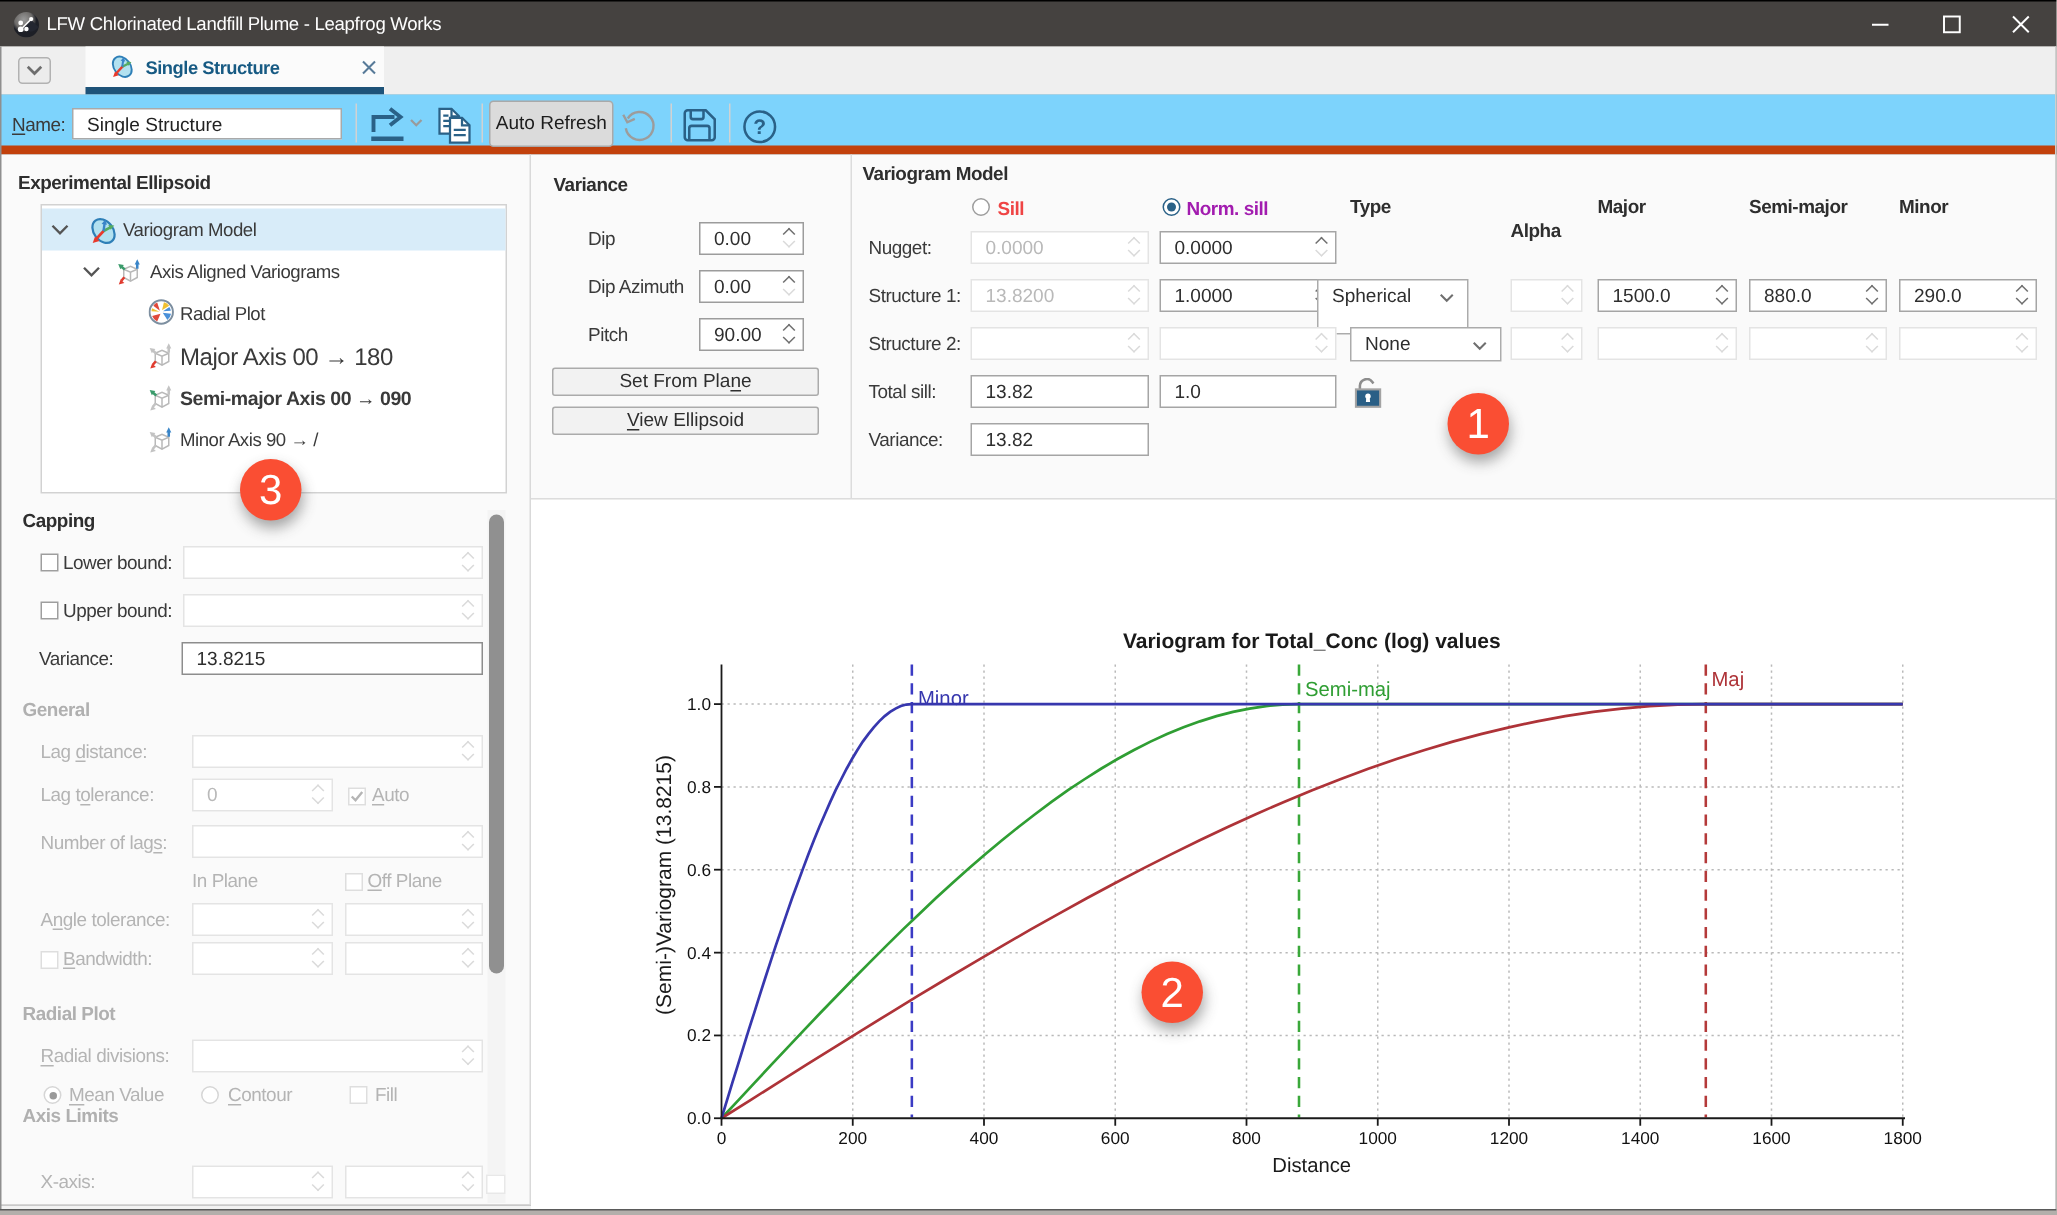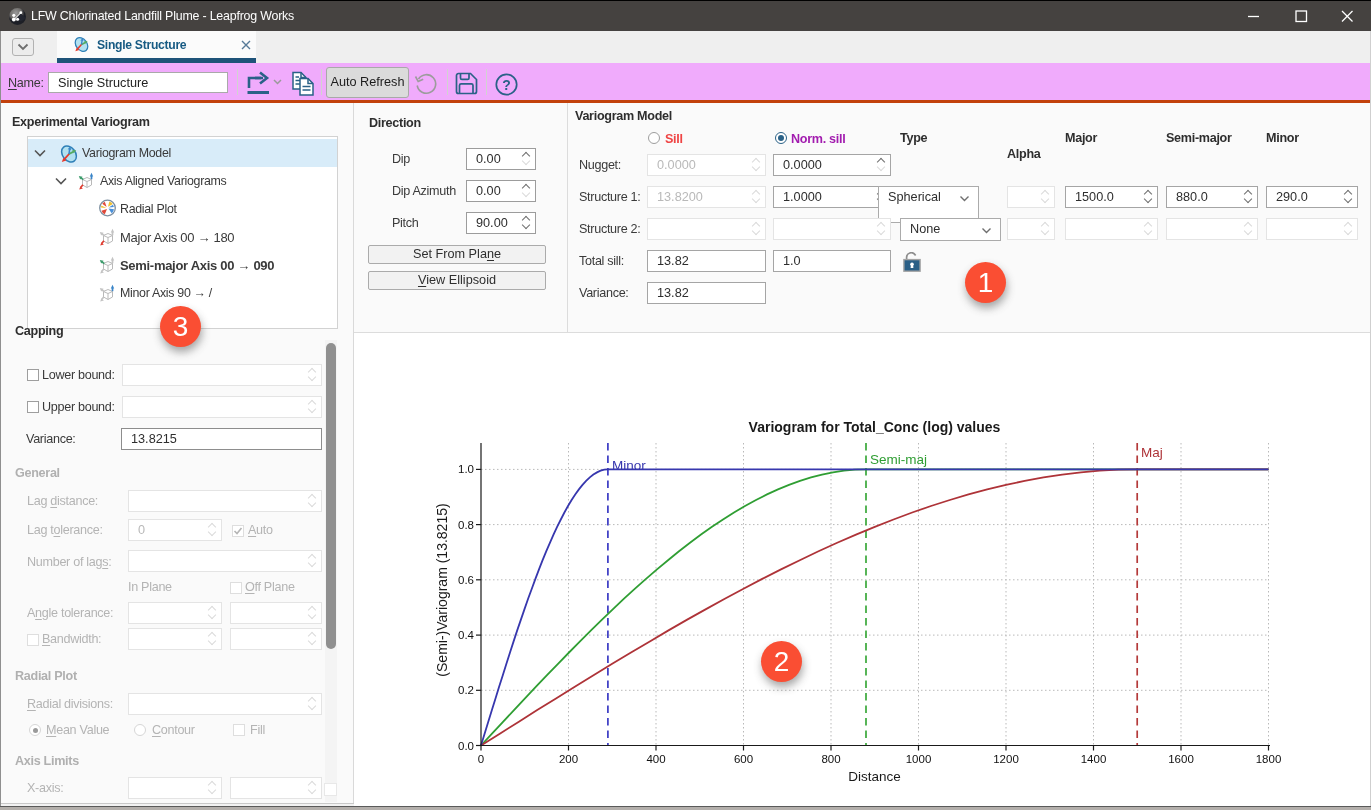--- a/index.html
+++ b/index.html
@@ -7,21 +7,21 @@
 
 #titlebar{left:0;top:0;width:1371px;height:31px;background:#454240;color:#fff;border-top:1px solid #000;}
 #titlebar .ttl{position:absolute;left:31px;top:8px;font-size:12.4px;letter-spacing:-0.2px;color:#fdfdfd;}
 
 #tabbar{left:0;top:31px;width:1371px;height:32px;background:#efefef;}
 #tabchev{position:absolute;left:12px;top:7px;width:22px;height:18px;background:#ececec;border:1px solid #b2b2b2;border-radius:3px;}
 #tab{position:absolute;left:57px;top:0px;width:199px;height:27px;background:#fbfbfb;}
 #tabline{position:absolute;left:57px;top:27px;width:199px;height:5px;background:#1e5379;}
 #tab .tabtxt{position:absolute;left:40px;top:7px;font-size:12.2px;letter-spacing:-0.3px;font-weight:bold;color:#175a83;}
 
-#toolbar{left:0;top:63px;width:1371px;height:40px;background:#f0abfc;border-bottom:3px solid #c2410c;}
+#toolbar{left:0;top:63px;width:1371px;height:40px;background:#7dd3fc;border-bottom:6px solid #c2410c;}
 .tsep{position:absolute;top:6px;width:1px;height:26px;background:#d2d2d2;}
 #nameinput{position:absolute;left:48px;top:9px;width:180px;height:21px;background:#fff;border:1px solid #a9a9a9;font-size:12.7px;color:#222;line-height:19px;padding-left:9px;}
 #autorefresh{position:absolute;left:326px;top:4px;width:83px;height:31px;background:#dbdbdb;border:1px solid #a9a9a9;border-radius:3px;text-align:center;line-height:29px;font-size:12.7px;color:#1c1c1c;}
 
 #leftpanel{left:0;top:103px;width:354px;height:700px;background:#fafafa;border-right:1px solid #d9d9d9;}
 #rightTop{left:354px;top:103px;width:1017px;height:230px;background:#fafafa;border-bottom:1px solid #dcdcdc;}
 #chartArea{left:354px;top:333px;width:1016px;height:473px;background:#ffffff;}
 #botstrip{left:0;top:806px;width:1371px;height:4px;background:#b3afab;border-top:1px solid #5a5a5a;}
 #leftbot{left:0;top:803px;width:354px;height:3px;background:#f2f2f2;border-top:1px solid #c9c9c9;}
 
@@ -130,21 +130,21 @@
 <path d="M5.5 1.8 V6 A1.4 1.4 0 0 0 6.9 7.4 H12.6 A1.4 1.4 0 0 0 14 6 V1.8" fill="none" stroke="#2a6187" stroke-width="1.7"></path>
 <path d="M4.5 21 V13.5 A1.6 1.6 0 0 1 6.1 11.9 H16.4 A1.6 1.6 0 0 1 18 13.5 V21" fill="none" stroke="#2a6187" stroke-width="1.7"></path>
 </svg>
 <div class="tsep" style="left:486px;"></div>
 <svg class="abs" style="left:495px;top:10px" width="23" height="23" viewBox="0 0 23 23">
 <circle cx="11.5" cy="11.5" r="10.2" fill="none" stroke="#2a6187" stroke-width="1.7"></circle>
 <text x="11.5" y="16.5" font-size="14" font-weight="bold" fill="#2a6187" text-anchor="middle" font-family="Liberation Sans,sans-serif">?</text>
 </svg>
 </div>
 <div class="abs" id="leftpanel">
-<div class="hdr" style="left:12px;top:12px;">Experimental Variogram</div>
+<div class="hdr" style="left:12px;top:12px;">Experimental Ellipsoid</div>
 <div class="abs" style="left:27px;top:33px;width:311px;height:193px;background:#fff;border:1px solid #d2d2d2;">
  <div class="abs" style="left:0;top:2px;width:309px;height:28px;background:#d8ecf9;"></div>
  <div class="abs" style="left:0;top:2px;width:309px;height:28px;">
           <svg class="abs" style="left:5px;top:10px" width="14" height="9" viewBox="0 0 14 9">
             <path d="M2 1.5 L7 6.5 L12 1.5" fill="none" stroke="#555" stroke-width="1.6"></path>
           </svg>
           <svg class="abs" style="left:31px;top:4px" width="20" height="22" viewBox="0 0 20 22">
 <g transform="rotate(-38 10 11)">
               <ellipse cx="10" cy="11" rx="6.4" ry="8.8" fill="#b2e1f0" stroke="#2e7fb7" stroke-width="1.5"></ellipse>
             </g>
@@ -193,21 +193,21 @@
 <path d="M4.5 7.5 L9 5.5 L13.5 7.5 L13.5 13 L9 15.5 L4.5 13 Z"></path>
 <path d="M4.5 7.5 L9 9.5 L13.5 7.5 M9 9.5 V15.5"></path>
             </g>
             <line x1="5.2" y1="7.6" x2="2.8" y2="5.6" stroke="#c3c3c3" stroke-width="1.7"></line>
             <path d="M0.8 4 L2.2 7.5 L4.6 4.7 Z" fill="#c3c3c3"></path>
             <line x1="4.9" y1="12.8" x2="2.9" y2="15.2" stroke="#e03b2f" stroke-width="1.7"></line>
             <path d="M1.2 17.6 L4.9 16.6 L2.4 14.3 Z" fill="#e03b2f"></path>
             <line x1="13.5" y1="7.2" x2="13.5" y2="4" stroke="#c3c3c3" stroke-width="1.7"></line>
             <path d="M13.5 0.8 L11.8 4.4 L15.2 4.4 Z" fill="#c3c3c3"></path>
           </svg>
-          <div class="lbl" style="left:92px;top:7px;font-size:13px;letter-spacing:-0.3px;">Major Axis 00 → 180</div>
+          <div class="lbl" style="left:92px;top:7px;font-size:16px;letter-spacing:-0.3px;">Major Axis 00 → 180</div>
         </div>
  <div class="abs" style="left:0;top:114px;width:309px;height:28px;">
           <svg class="abs" style="left:71px;top:5px" width="17" height="19" viewBox="0 0 17 19">
             <g fill="none" stroke="#b9b9b9" stroke-width="1">
 <path d="M4.5 7.5 L9 5.5 L13.5 7.5 L13.5 13 L9 15.5 L4.5 13 Z"></path>
 <path d="M4.5 7.5 L9 9.5 L13.5 7.5 M9 9.5 V15.5"></path>
             </g>
             <line x1="5.2" y1="7.6" x2="2.8" y2="5.6" stroke="#3b9b6b" stroke-width="1.7"></line>
             <path d="M0.8 4 L2.2 7.5 L4.6 4.7 Z" fill="#3b9b6b"></path>
             <line x1="4.9" y1="12.8" x2="2.9" y2="15.2" stroke="#c3c3c3" stroke-width="1.7"></line>
@@ -227,21 +227,21 @@
             <path d="M0.8 4 L2.2 7.5 L4.6 4.7 Z" fill="#c3c3c3"></path>
             <line x1="4.9" y1="12.8" x2="2.9" y2="15.2" stroke="#c3c3c3" stroke-width="1.7"></line>
             <path d="M1.2 17.6 L4.9 16.6 L2.4 14.3 Z" fill="#c3c3c3"></path>
             <line x1="13.5" y1="7.2" x2="13.5" y2="4" stroke="#3a85c8" stroke-width="1.7"></line>
             <path d="M13.5 0.8 L11.8 4.4 L15.2 4.4 Z" fill="#3a85c8"></path>
           </svg>
           <div class="lbl" style="left:92px;top:7px;font-size:12.4px;letter-spacing:-0.3px;">Minor Axis 90 → /</div>
         </div>
 </div>
 
-<div class="hdr" style="left:15px;top:221px;">Capping</div>
+<div class="hdr" style="left:15px;top:237px;">Capping</div>
 <div class="chk" style="left:27px;top:266px;"></div>
 <div class="lbl" style="left:42px;top:265px;">Lower bound:</div>
 <div class="dinp" style="left:122px;top:261px;width:200px;height:22px;">
         <span class="spin dis" style="right:2px;top:0;height:20px;">
           <i></i>
           <b></b>
         </span>
       </div>
 <div class="chk" style="left:27px;top:298px;"></div>
 <div class="lbl" style="left:42px;top:297px;">Upper bound:</div>
@@ -318,41 +318,41 @@
         </span>
       </div>
 <div class="drad" style="left:29px;top:621px;">
         <span style="position:absolute;left:2.5px;top:2.5px;width:5px;height:5px;border-radius:50%;background:#9a9a9a;"></span>
       </div>
 <div class="dlbl" style="left:46px;top:620px;"><span class="u">M</span>ean Value</div>
 <div class="drad" style="left:134px;top:621px;"></div>
 <div class="dlbl" style="left:152px;top:620px;"><span class="u">C</span>ontour</div>
 <div class="dchk" style="left:233px;top:621px;"></div>
 <div class="dlbl" style="left:250px;top:620px;">Fill</div>
-<div class="dhdr" style="left:15px;top:651px;">Axis Limits</div>
+<div class="dhdr" style="left:15px;top:634px;">Axis Limits</div>
 <div class="dlbl" style="left:27px;top:678px;">X-axis:</div>
 <div class="dinp" style="left:128px;top:674px;width:94px;height:22px;">
         <span class="spin dis" style="right:2px;top:0;height:20px;">
           <i></i>
           <b></b>
         </span>
       </div>
 <div class="dinp" style="left:230px;top:674px;width:92px;height:22px;">
         <span class="spin dis" style="right:2px;top:0;height:20px;">
           <i></i>
           <b></b>
         </span>
       </div>
 <div class="abs" style="left:325px;top:237px;width:12px;height:462px;background:#f4f4f4;"></div>
 <div class="abs" style="left:326px;top:240px;width:10px;height:306px;background:#909090;border-radius:5px;"></div>
 <div class="abs" style="left:324px;top:680px;width:13px;height:13px;background:#fff;border:1px solid #e8e8e8;"></div>
 </div>
 <div class="abs" id="rightTop">
 <div class="abs" style="left:213px;top:0;width:1px;height:230px;background:#dcdcdc;"></div>
-<div class="hdr" style="left:15px;top:13px;">Direction</div>
+<div class="hdr" style="left:15px;top:13px;">Variance</div>
 <div class="lbl" style="left:38px;top:49px;">Dip</div>
 <div class="inp" style="left:112px;top:45px;width:70px;height:22px;border-color:#9c9c9c;">0.00<span class="spin lodown" style="right:2px;top:0;height:20px;">
           <i></i>
           <b></b>
         </span></div>
 <div class="lbl" style="left:38px;top:81px;">Dip Azimuth</div>
 <div class="inp" style="left:112px;top:77px;width:70px;height:22px;border-color:#9c9c9c;">0.00<span class="spin lodown" style="right:2px;top:0;height:20px;">
           <i></i>
           <b></b>
         </span></div>

